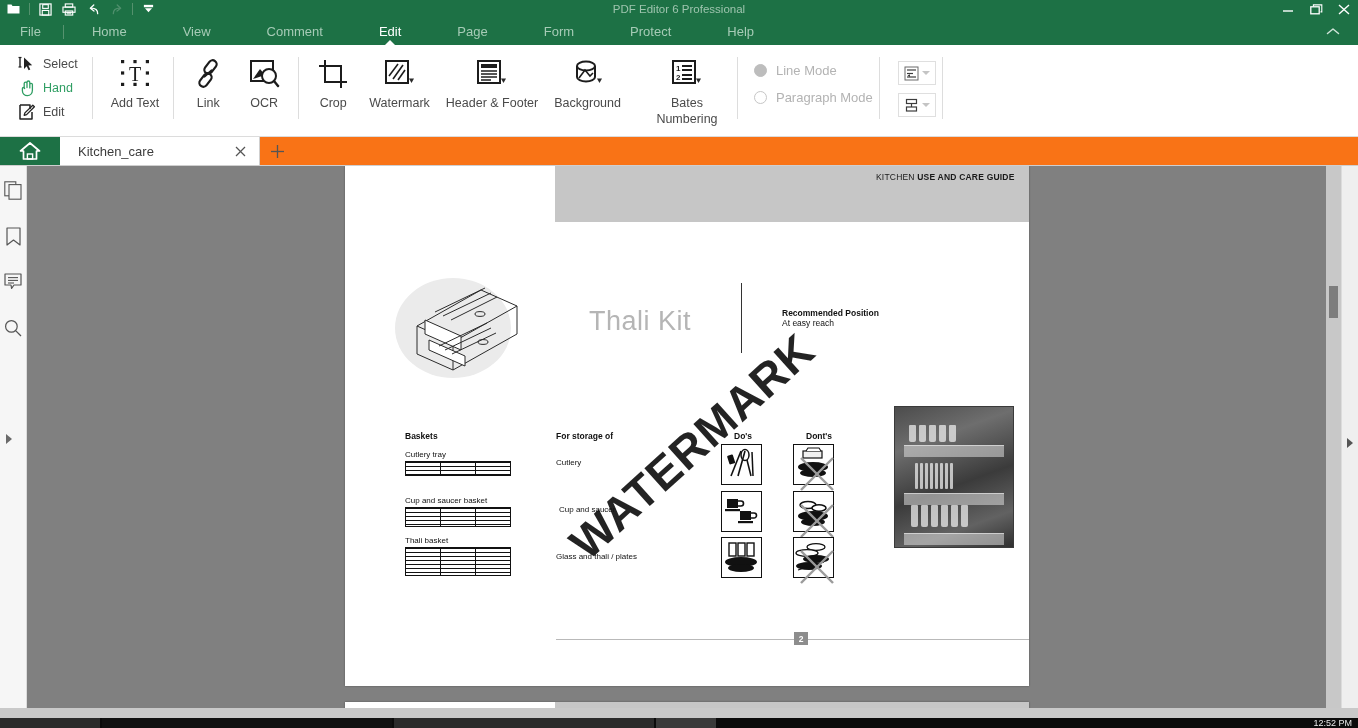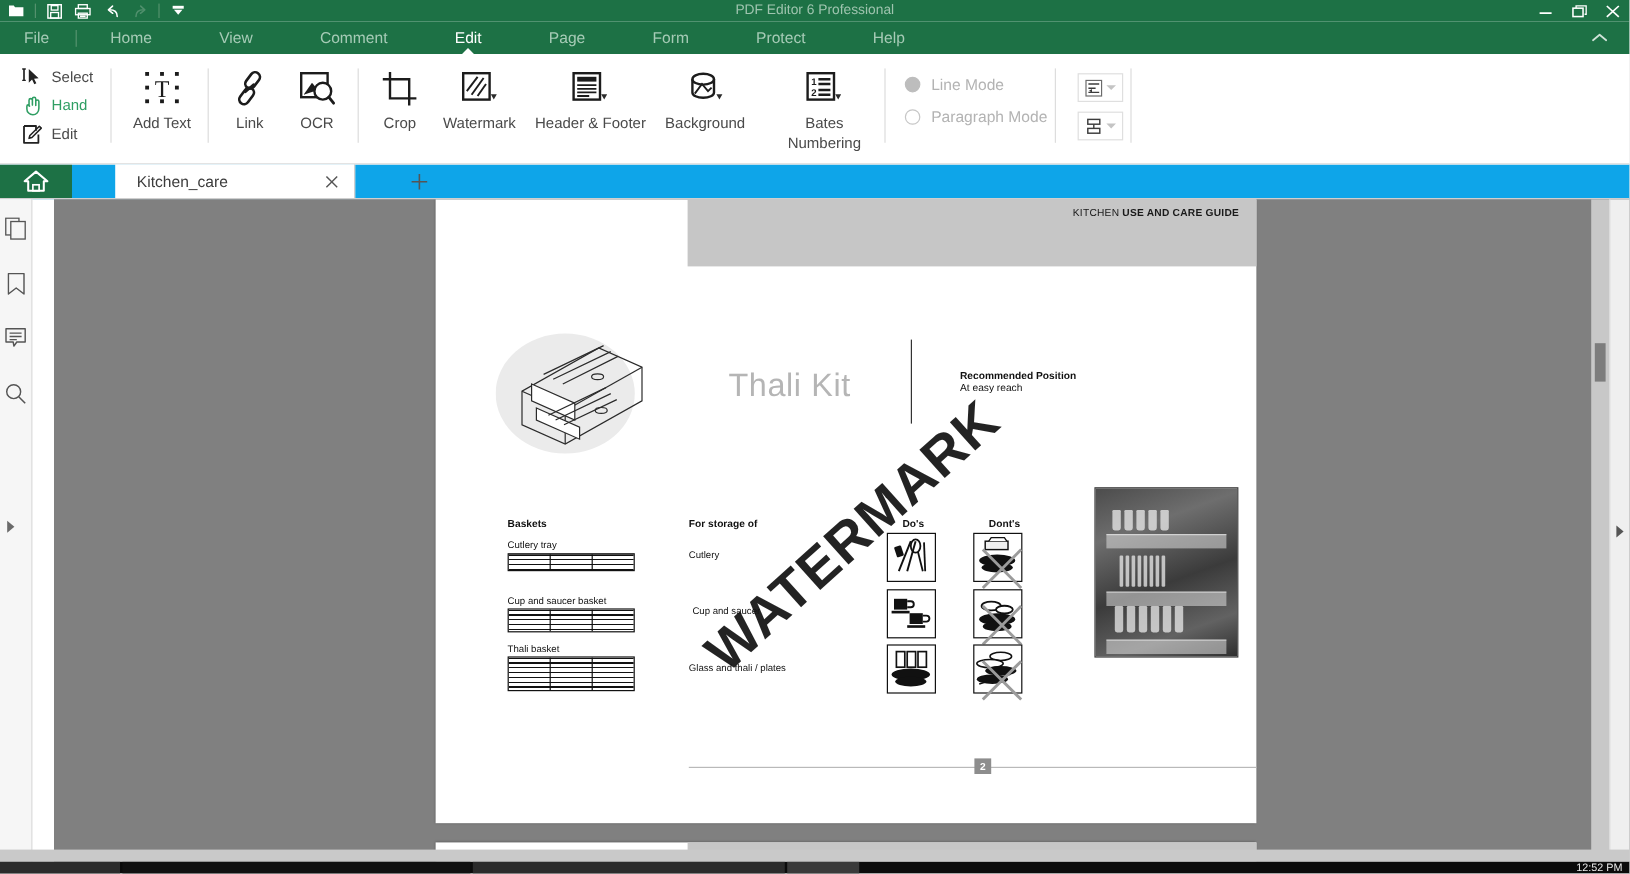--- a/index.html
+++ b/index.html
@@ -139,44 +139,43 @@
   .align-caret {
     width: 0; height: 0;
     border-left: 4px solid transparent;
     border-right: 4px solid transparent;
     border-top: 4px solid #c4c4c4;
   }
 
   
   .tabbar {
     height: 29px;
-    background: #0ea5e9;
+    background: #f97316;
     display: flex; align-items: stretch;
     border-bottom: 1px solid #cfcfcf;
-    gap: 36px;
   }
   .home-tab {
     width: 60px; background: #1d7145;
     display: flex; align-items: center; justify-content: center;
   }
   .doc-tab {
     min-width: 200px;
     background: #ffffff;
     display: flex; align-items: center;
     padding: 0 10px 0 18px;
     border-right: 1px solid #cfcfcf;
     gap: 10px;
     position: relative;
   }
   .doc-tab .name { font-size: 13px; color: #3c3c3c; flex: 1; }
   .tab-close { width: 18px; height: 18px; display: flex; align-items: center; justify-content: center; }
   .tab-add { width: 34px; display: flex; align-items: center; justify-content: center; }
 
   
-  .main { display: flex; height: 552px; position: relative; gap: 18px; }
+  .main { display: flex; height: 552px; position: relative; }
   .leftbar {
     width: 27px; background: #f6f6f6;
     border-right: 1px solid #dcdcdc;
     display: flex; flex-direction: column;
     align-items: center; padding-top: 12px; gap: 22px;
     position: relative;
   }
   .lb-icon { width: 24px; height: 24px; display: flex; align-items: center; justify-content: center; }
   .lb-expander {
     position: absolute; left: 6px; top: 268px;

